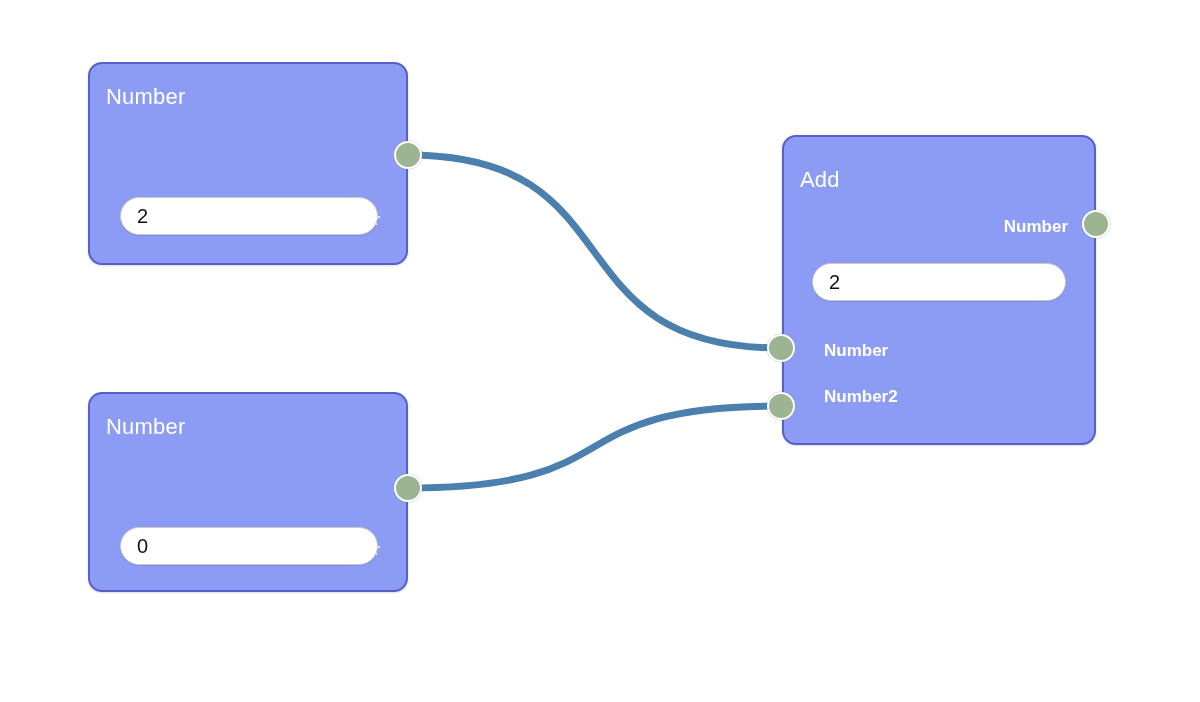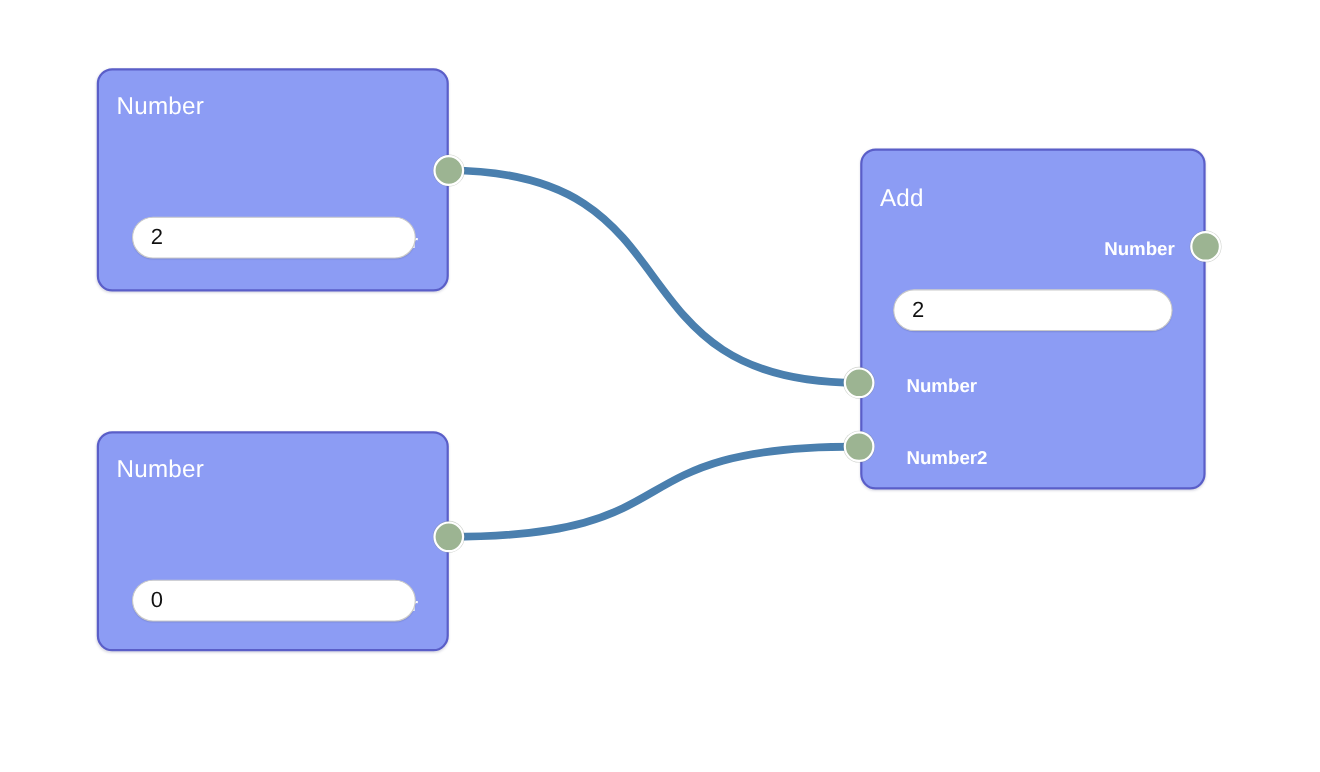--- a/index.html
+++ b/index.html
@@ -135,21 +135,21 @@
         <input class="value-field" type="text" placeholder="0" value="0" style="left: 30px; top: 133px; width: 258px;">
       </div>
       <div class="node" style="left: 782px; top: 135px; width: 314px; height: 310px;">
         <div class="node-title" style="top: 32px;">Add</div>
         <div class="port-row out" style="top: 78px;">
           <span class="port-label">Number</span>
         </div>
         <div class="port-row in" style="top: 202px;">
           <span class="port-label">Number</span>
         </div>
-        <div class="port-row in" style="top: 268px; justify-content: flex-end;">
+        <div class="port-row in" style="top: 248px; justify-content: flex-end;">
           <span class="port-label">Number2</span>
         </div>
         <input class="value-field" type="text" placeholder="0" value="2" style="left: 28px; top: 126px; width: 254px;">
       </div>
       <div class="socket" style="left: 394px; top: 141px;"></div>
       <div class="socket" style="left: 394px; top: 474px;"></div>
       <div class="socket" style="left: 1082px; top: 210px;"></div>
       <div class="socket" style="left: 767px; top: 334px;"></div>
       <div class="socket" style="left: 767px; top: 392px;"></div>
     </div>

